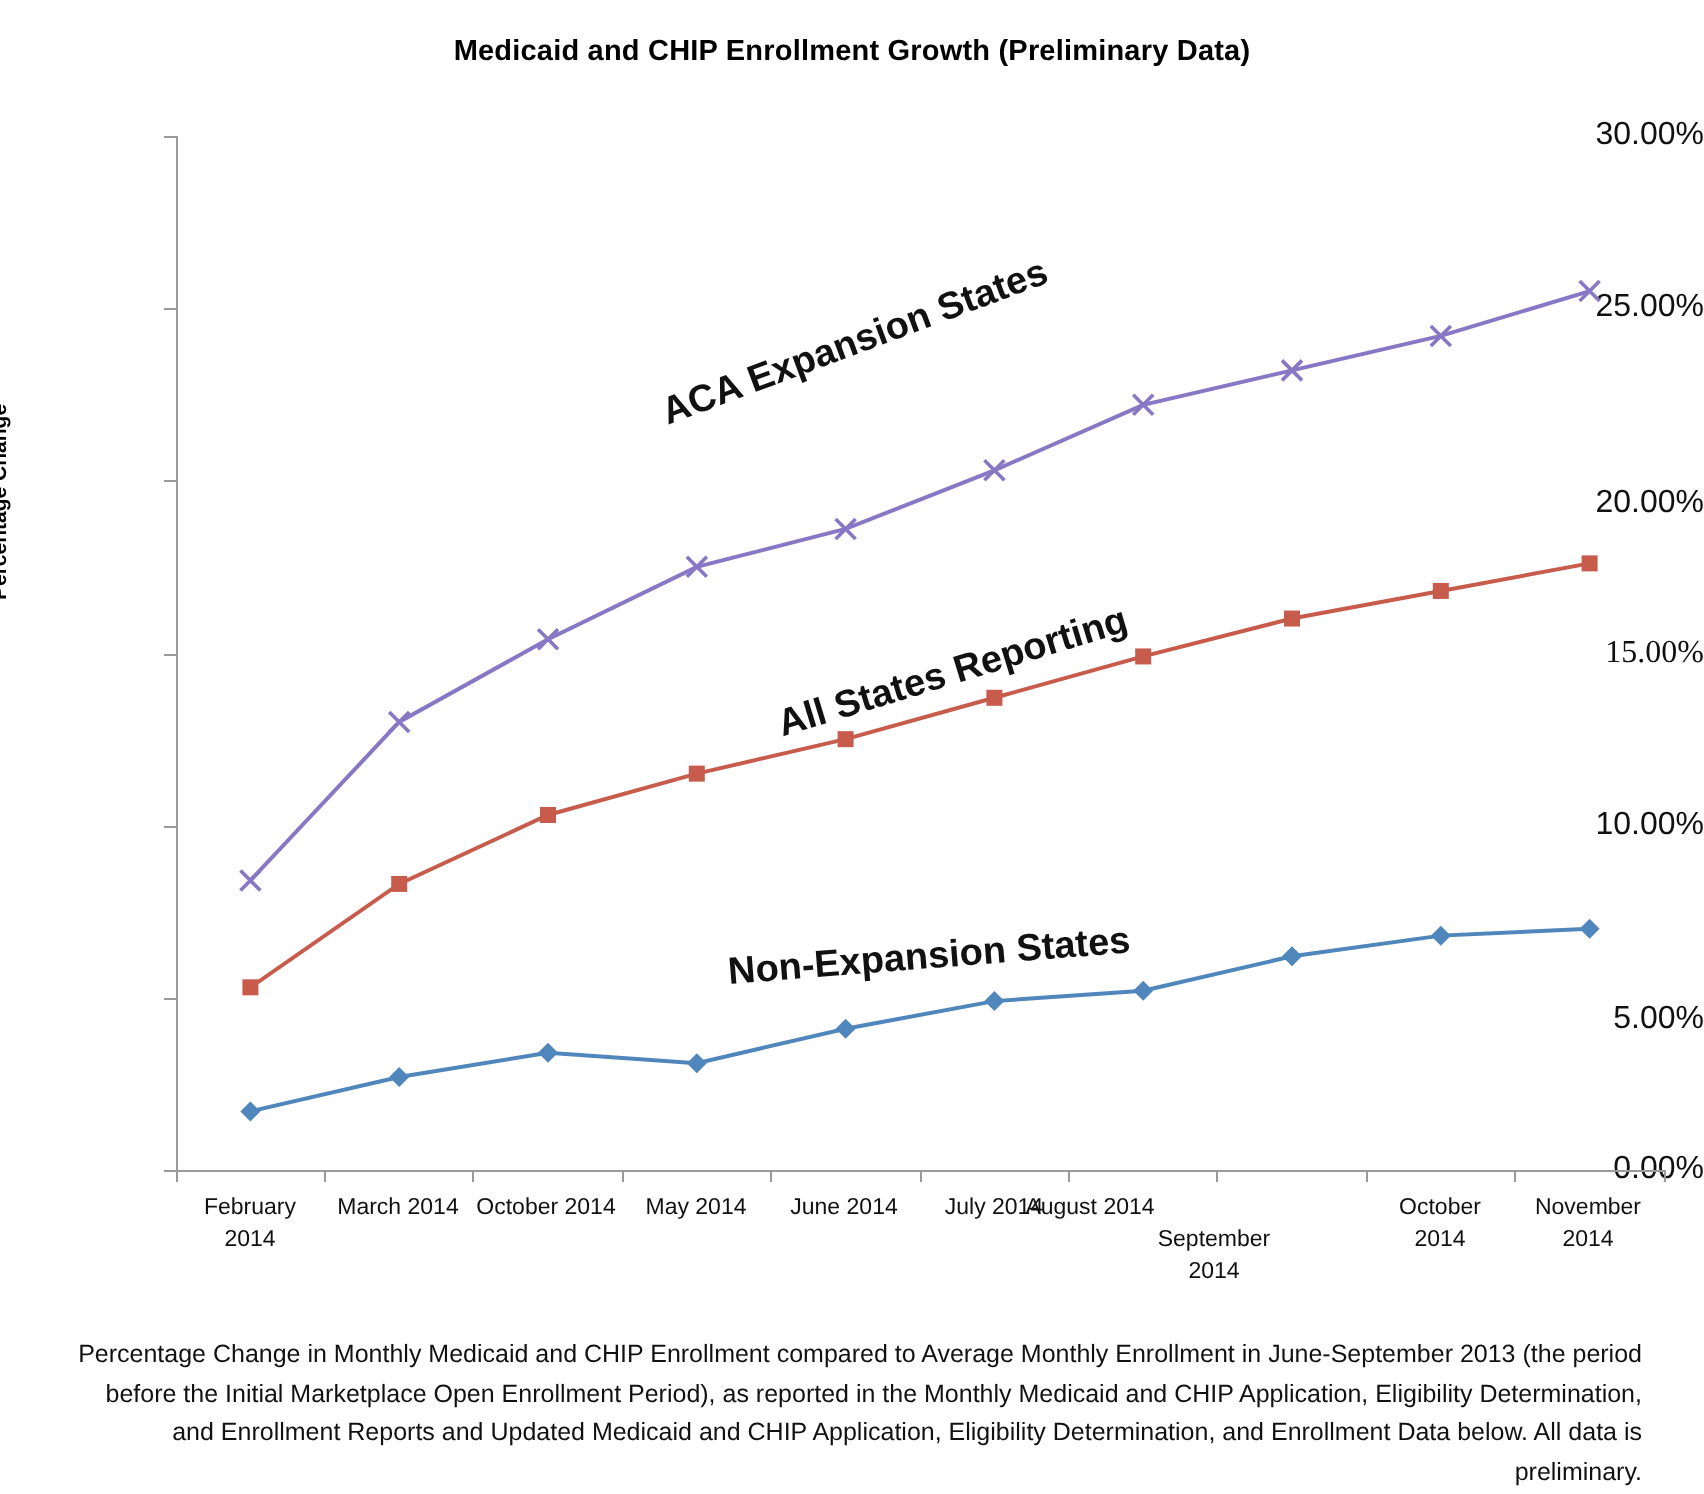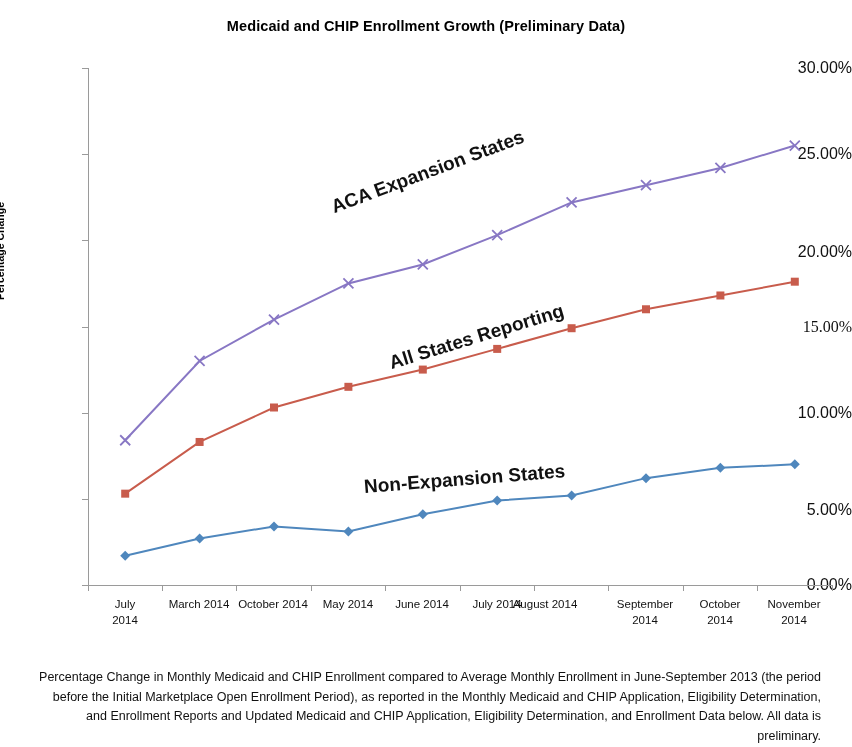--- a/index.html
+++ b/index.html
@@ -157,42 +157,42 @@
 <div class="xtick-mark" style="left:311px;"></div>
 <div class="xtick-mark" style="left:385px;"></div>
 <div class="xtick-mark" style="left:460px;"></div>
 <div class="xtick-mark" style="left:534px;"></div>
 <div class="xtick-mark" style="left:608px;"></div>
 <div class="xtick-mark" style="left:683px;"></div>
 <div class="xtick-mark" style="left:757px;"></div>
 <div class="xtick-mark" style="left:832px;"></div>
 
 <div class="xtick-label" style="left:125px;">
-  <div>July</div>
+  <div>February</div>
   <div>2014</div>
 </div>
 <div class="xtick-label" style="left:199px;">
   <div>March 2014</div>
 </div>
 <div class="xtick-label" style="left:273px;">
   <div>October 2014</div>
 </div>
 <div class="xtick-label" style="left:348px;">
   <div>May 2014</div>
 </div>
 <div class="xtick-label" style="left:422px;">
   <div>June 2014</div>
 </div>
 <div class="xtick-label" style="left:497px;">
   <div>July 2014</div>
 </div>
 <div class="xtick-label" style="left:545px;">
   <div>August 2014</div>
 </div>
-<div class="xtick-label" style="left:645px;">
+<div class="xtick-label" style="left:607px;margin-top:16px;">
   <div>September</div>
   <div>2014</div>
 </div>
 <div class="xtick-label" style="left:720px;">
   <div>October</div>
   <div>2014</div>
 </div>
 <div class="xtick-label" style="left:794px;">
   <div>November</div>
   <div>2014</div>

